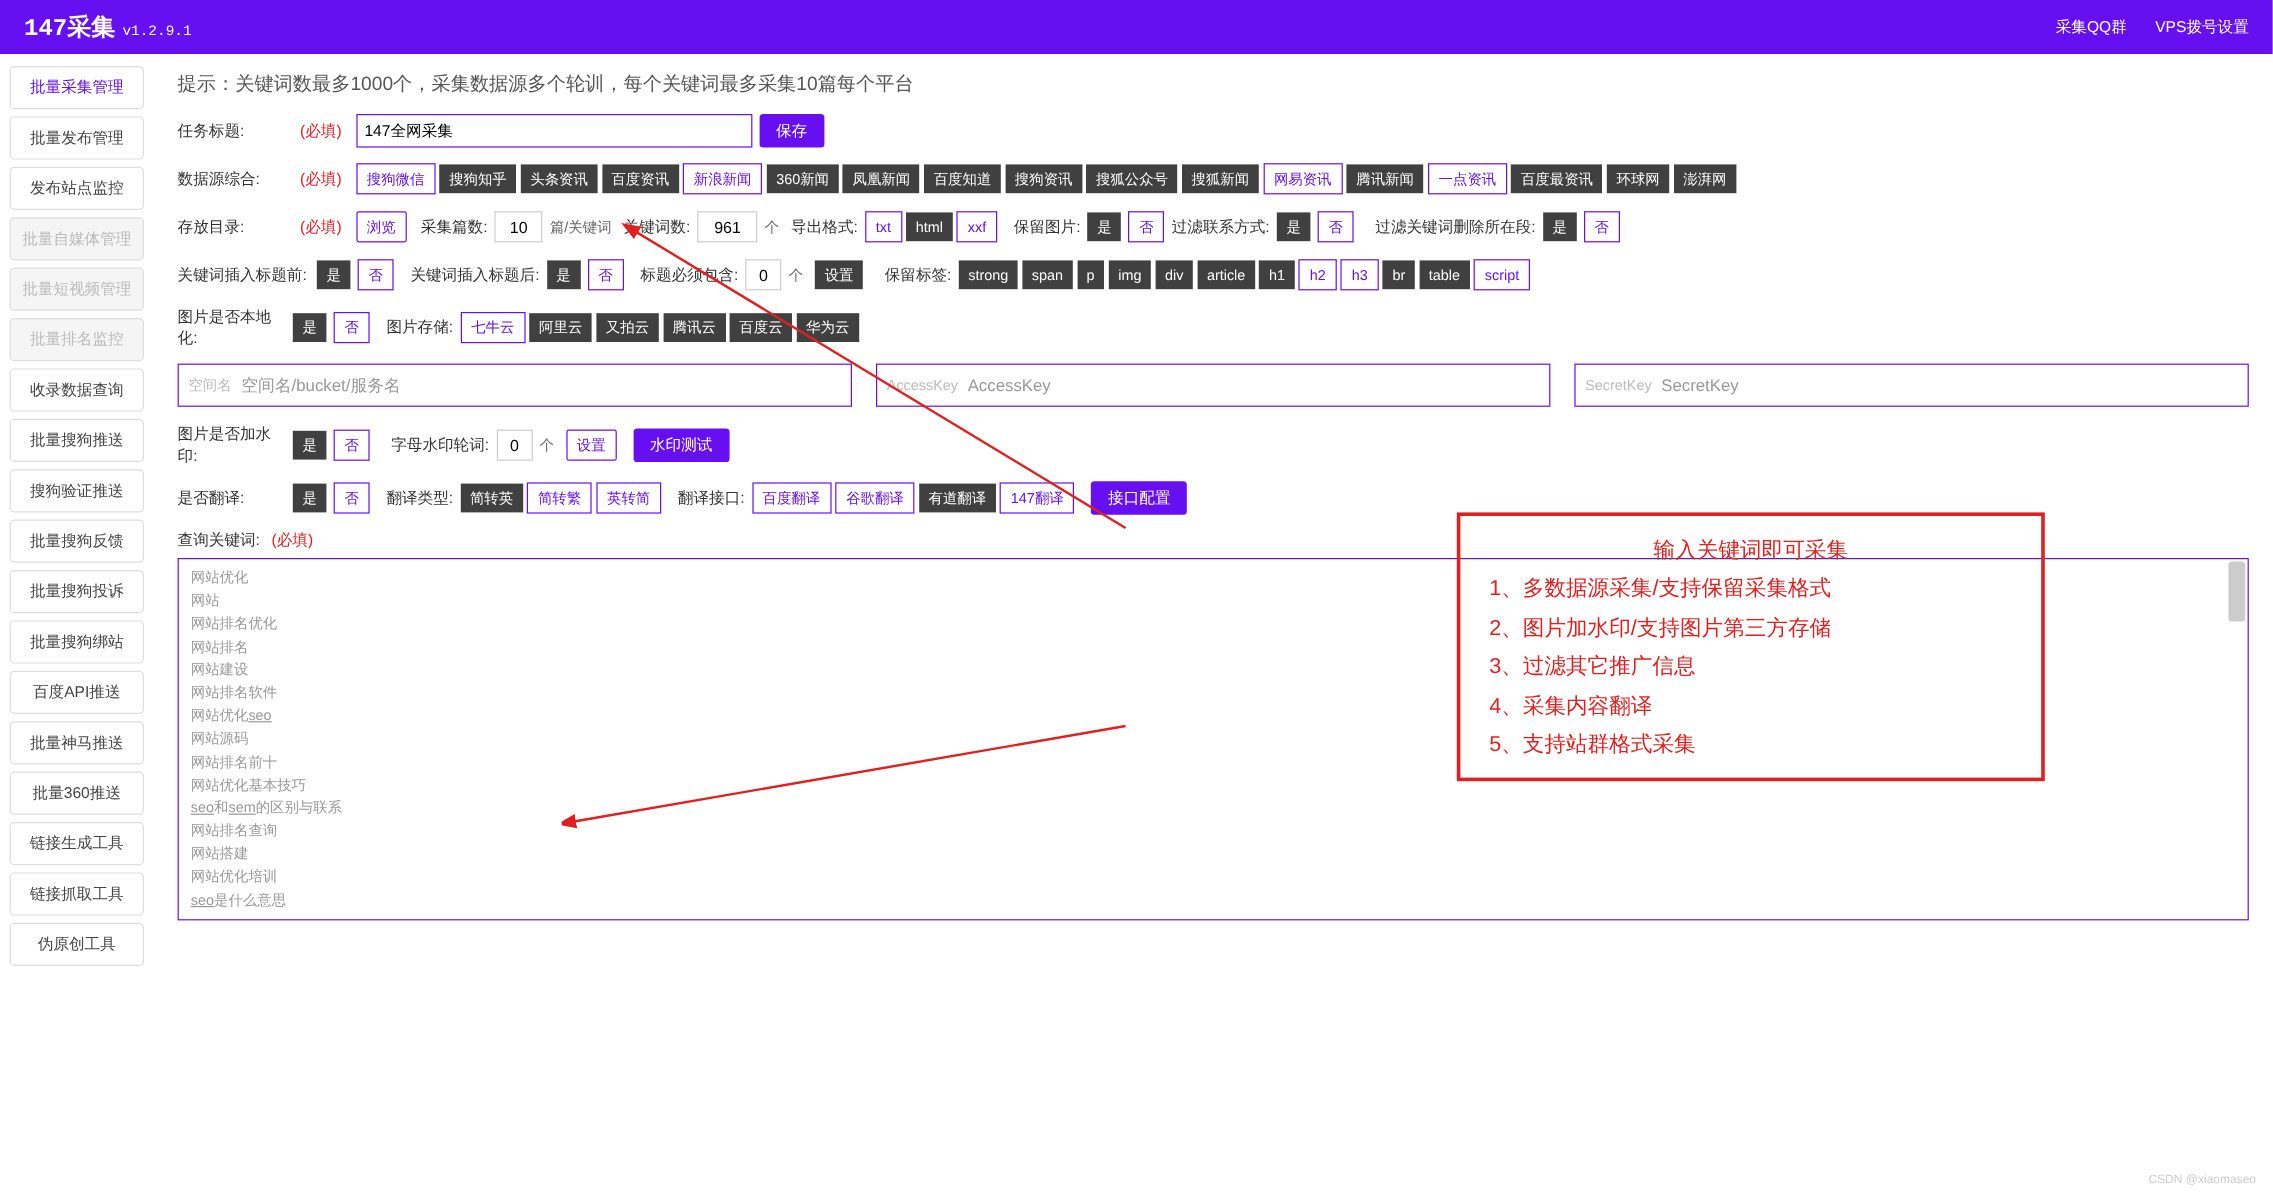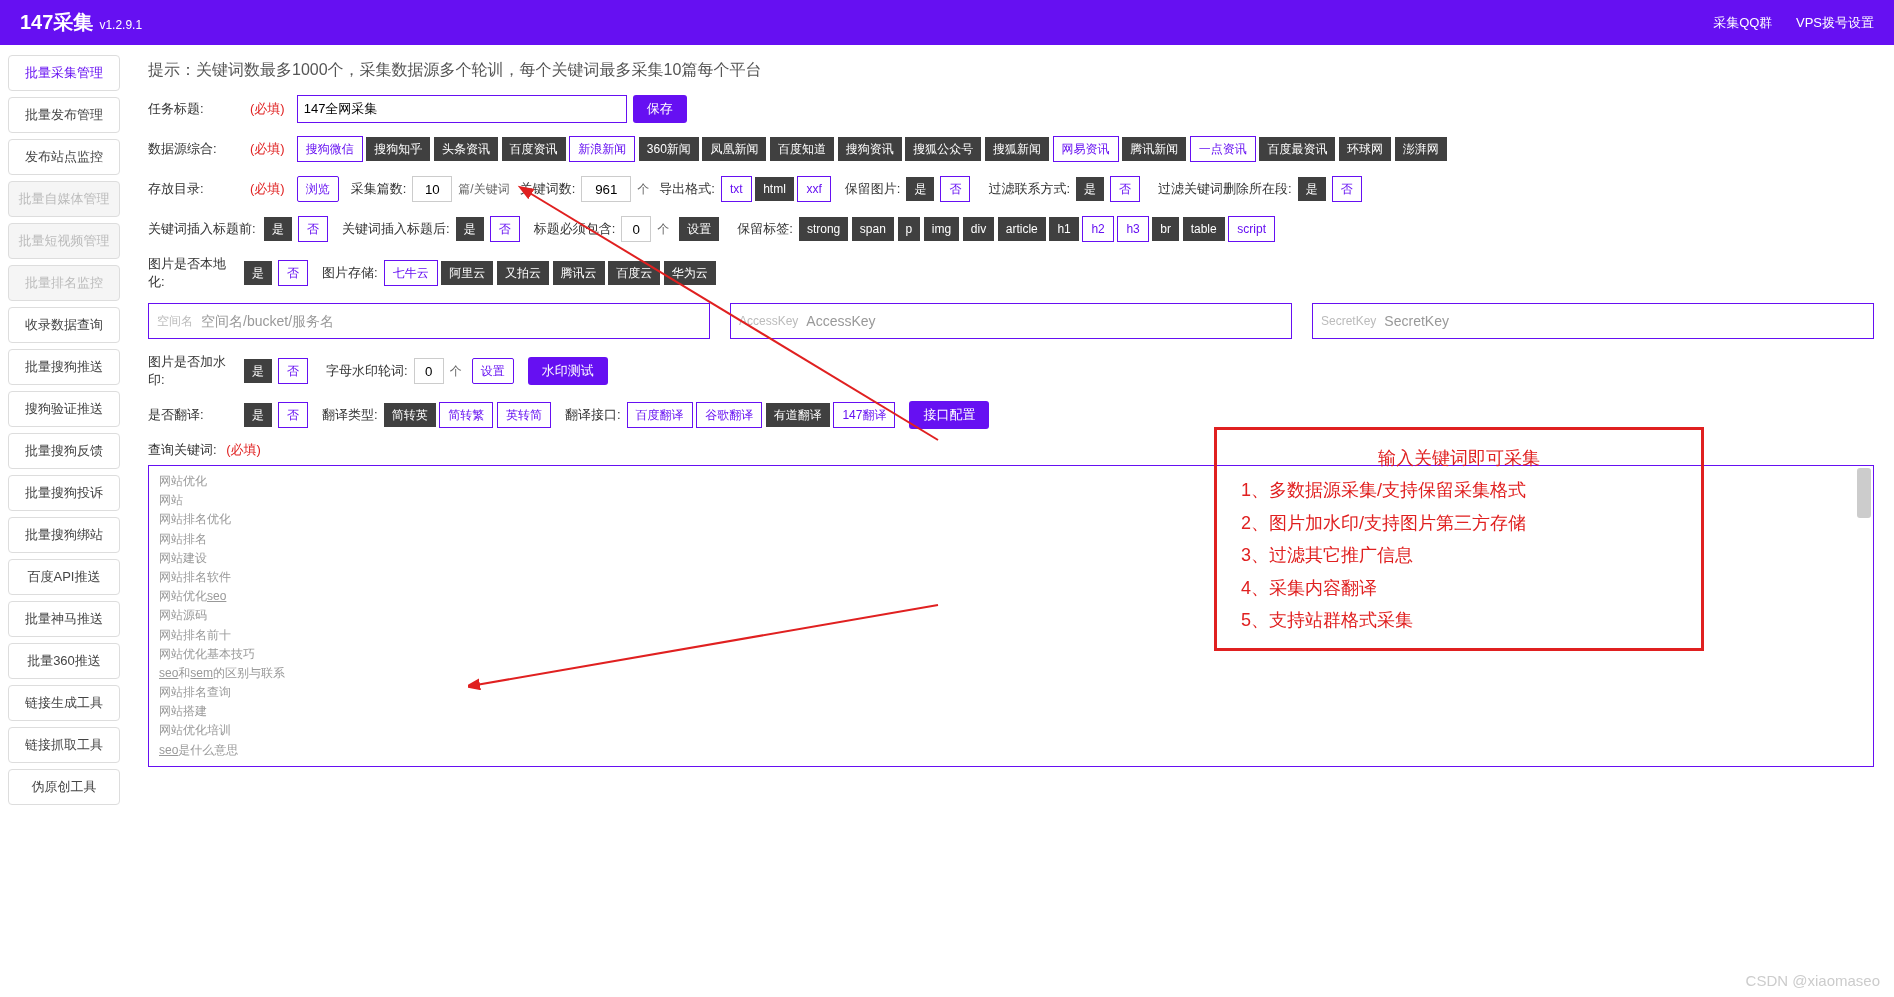--- a/index.html
+++ b/index.html
@@ -1,18 +1,18 @@
 <!DOCTYPE html>
 <html><head>
 <meta charset="utf-8">
 <style>
 * { box-sizing: border-box; margin: 0; padding: 0; }
 body { font-family: "Microsoft YaHei", Arial, sans-serif; font-size: 13px; color: #333; background: #fff; }
 .header { background: #6610f2; color: #fff; height: 45px; display: flex; align-items: center; padding: 0 20px; justify-content: space-between; }
-.header-left { display: flex; align-items: baseline; gap: 6px; }
+.header-left { display: flex; align-items: baseline; gap: 6px; font-family: Liberation Mono, monospace; }
 .app-title { font-size: 20px; font-weight: bold; }
 .app-ver { font-size: 12px; }
 .header-right a { color: #fff; text-decoration: none; margin-left: 20px; font-size: 13px; }
 .body-wrap { display: flex; }
 .sidebar { width: 128px; padding: 10px 8px; background: #fff; display: flex; flex-direction: column; gap: 6px; }
 .side-btn { border: 1px solid #ddd; background: #fff; padding: 8px 4px; font-size: 13px; border-radius: 4px; cursor: pointer; text-align: center; color: #444; }
 .side-btn.active { color: #6610f2; }
 .side-btn.disabled { color: #bbb; background: #f5f5f5; }
 .main { flex: 1; padding: 15px 20px; position: relative; }
 .row { display: flex; align-items: center; flex-wrap: wrap; gap: 6px; margin-bottom: 12px; min-height: 28px; }
@@ -31,21 +31,21 @@
 .big-input .ph-lbl { color: #bbb; font-size: 12px; }
 .big-input input { border: none; outline: none; flex: 1; font-size: 14px; }
 .big-input input::placeholder { color: #999; }
 .big-row { display: flex; gap: 20px; margin-bottom: 14px; }
 .big-row .big-input { flex: 1; justify-content: space-between; }
 .section-label { font-size: 13px; margin-bottom: 6px; }
 .kw-area { border: 1px solid #6610f2; min-height: 218px; padding: 6px 10px; color: #999; font-size: 12px; line-height: 1.6; position: relative; overflow-y: auto; }
 .scroll-handle { position: absolute; right: 2px; top: 2px; width: 14px; height: 50px; background: #ccc; border-radius: 3px; }
 .anno-box { position: absolute; border: 3px solid #e02020; padding: 12px 24px; background: rgba(255,255,255,0.0); color: #e02020; font-size: 18px; line-height: 1.8; pointer-events: none; }
 .arrow-svg { position: absolute; pointer-events: none; }
-.watermark { position: fixed; right: 14px; bottom: 8px; color: #ccc; font-size: 15px; }
+.watermark { position: fixed; right: 14px; bottom: 8px; color: #ccc; font-size: 10px; }
 .seo-u { text-decoration: underline; }
 </style>
 </head>
 <body>
 
 <div class="header">
   <div class="header-left">
     <span class="app-title">147采集</span>
     <span class="app-ver">v1.2.9.1</span>
   </div>
@@ -101,21 +101,21 @@
       <input class="num-in" value="10" style="">
       <span class="unit">篇/关键词</span>
       <span>关键词数:</span>
       <input class="num-in" style="width: 50px;" value="961">
       <span class="unit">个</span>
       <span>导出格式:</span>
       <span id="fmt-wrap"><span class="tag-o">txt</span> <span class="tag-p">html</span> <span class="tag-o">xxf</span> </span>
       <span style="margin-left:8px">保留图片:</span>
       <span class="tag-p">是</span>
       <span class="tag-o">否</span>
-      <span style="margin-left:12px">过滤联系方式:</span>
+      <span style="margin-left:0">过滤联系方式:</span>
       <span class="tag-p">是</span>
       <span class="tag-o">否</span>
       <span style="margin-left:12px">过滤关键词删除所在段:</span>
       <span class="tag-p">是</span>
       <span class="tag-o">否</span>
     </div>
 
     <div class="row">
       <span class="row-label" style="width:110px">关键词插入标题前:</span>
       <span class="tag-p">是</span>

